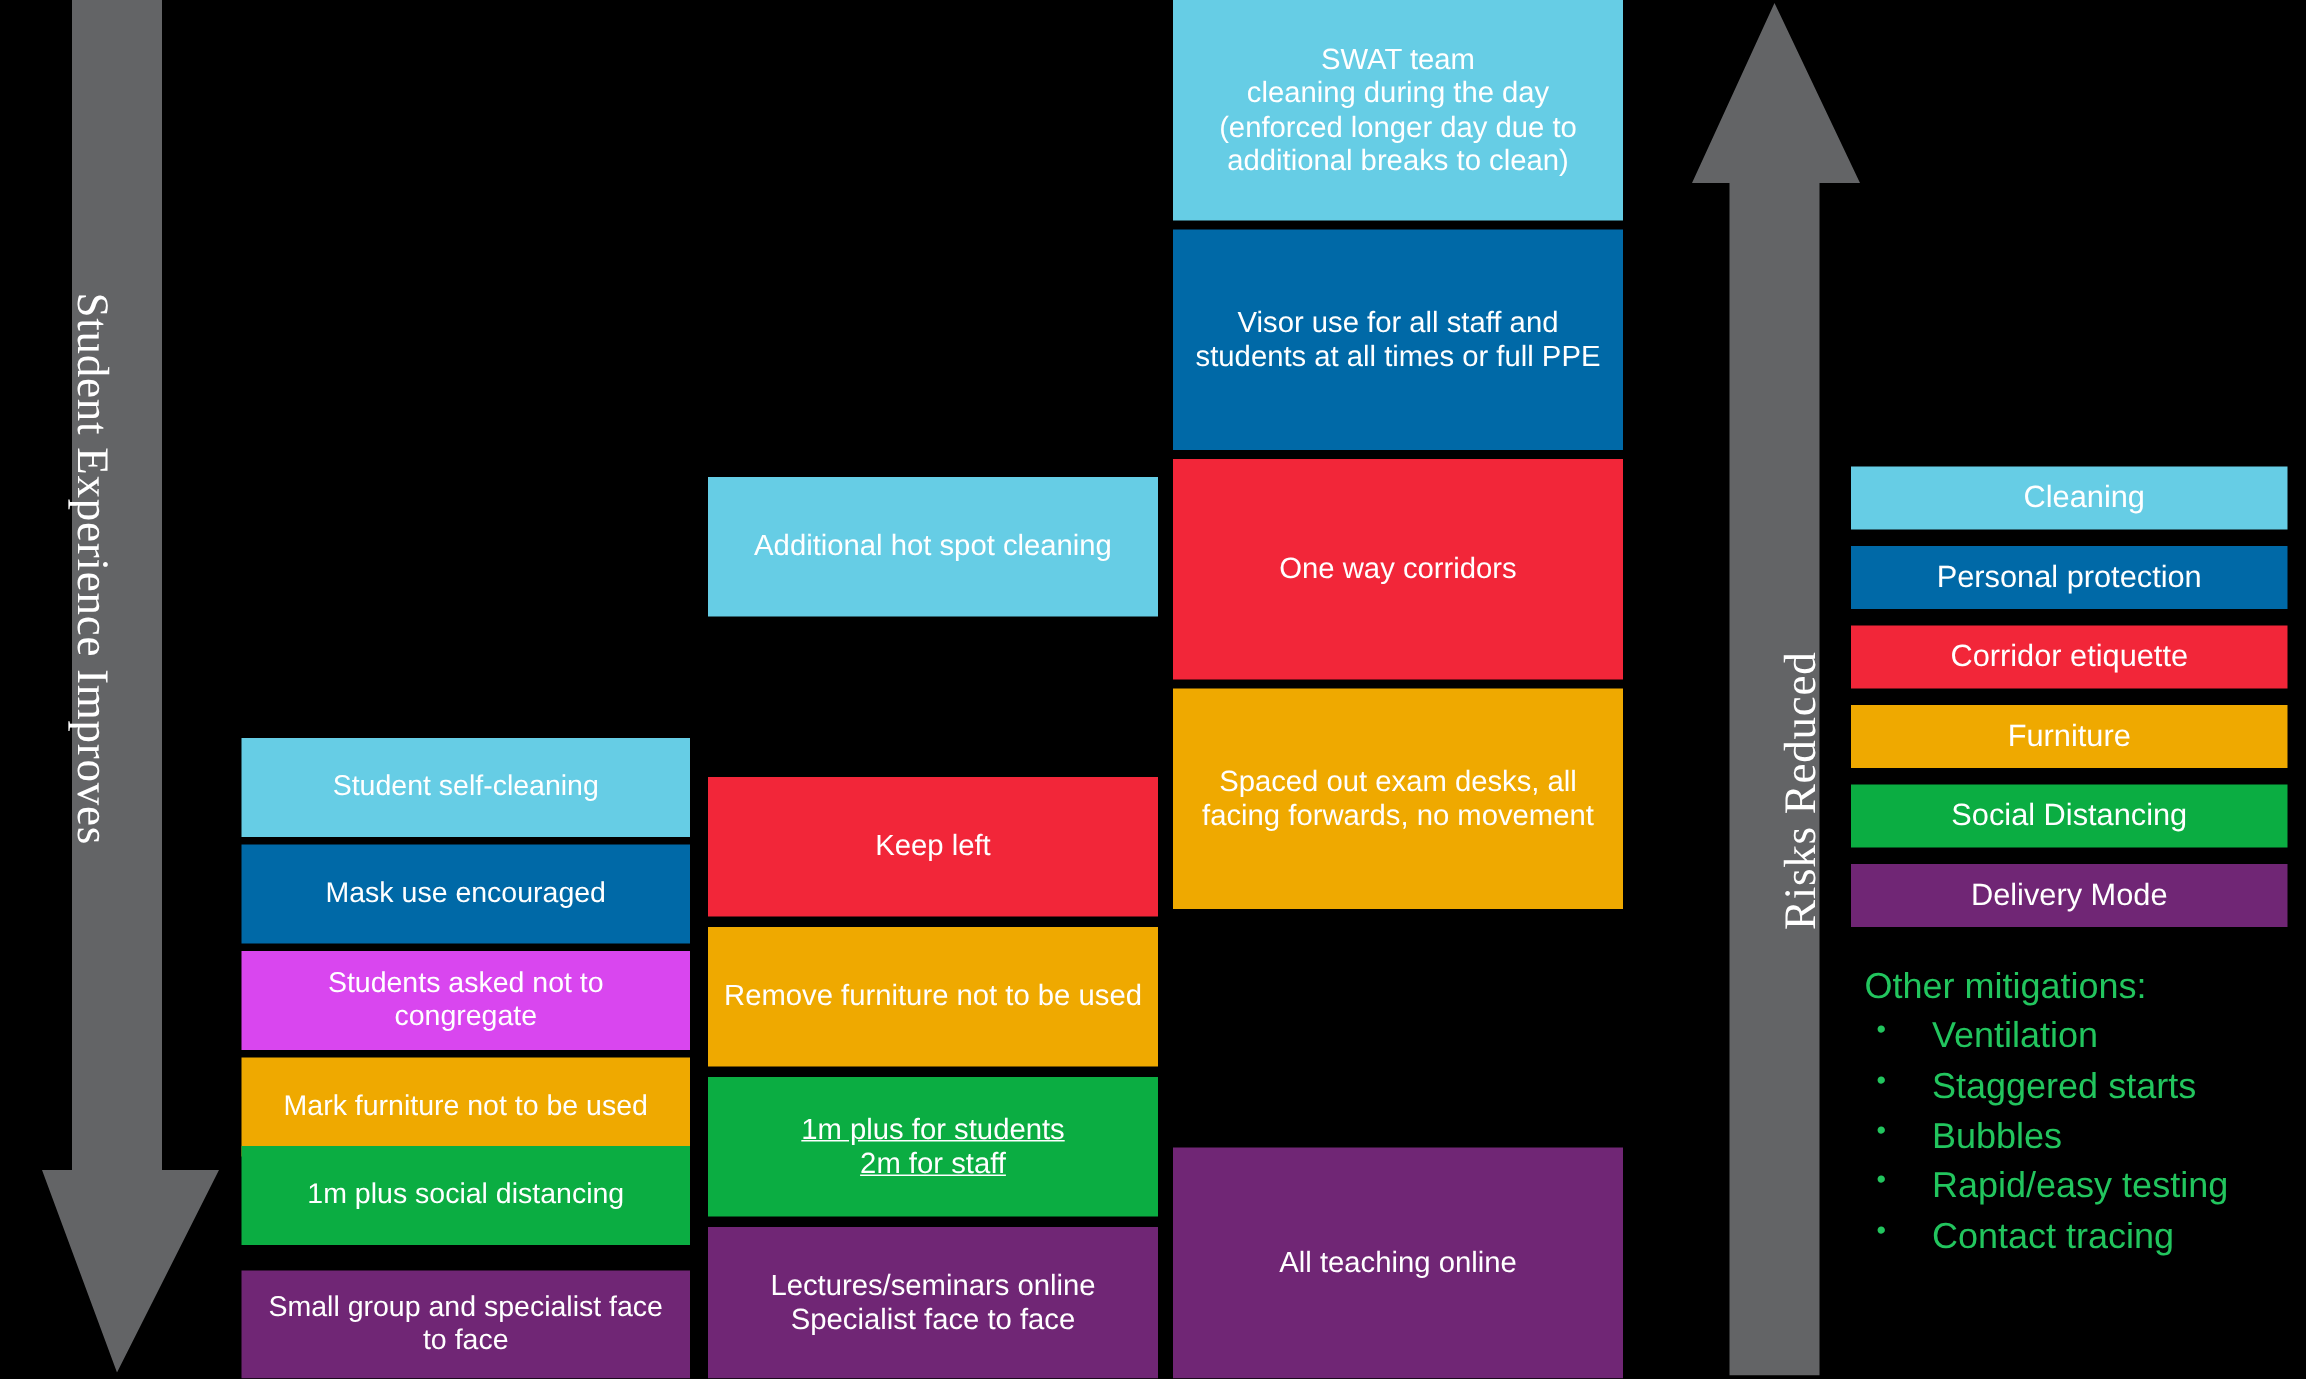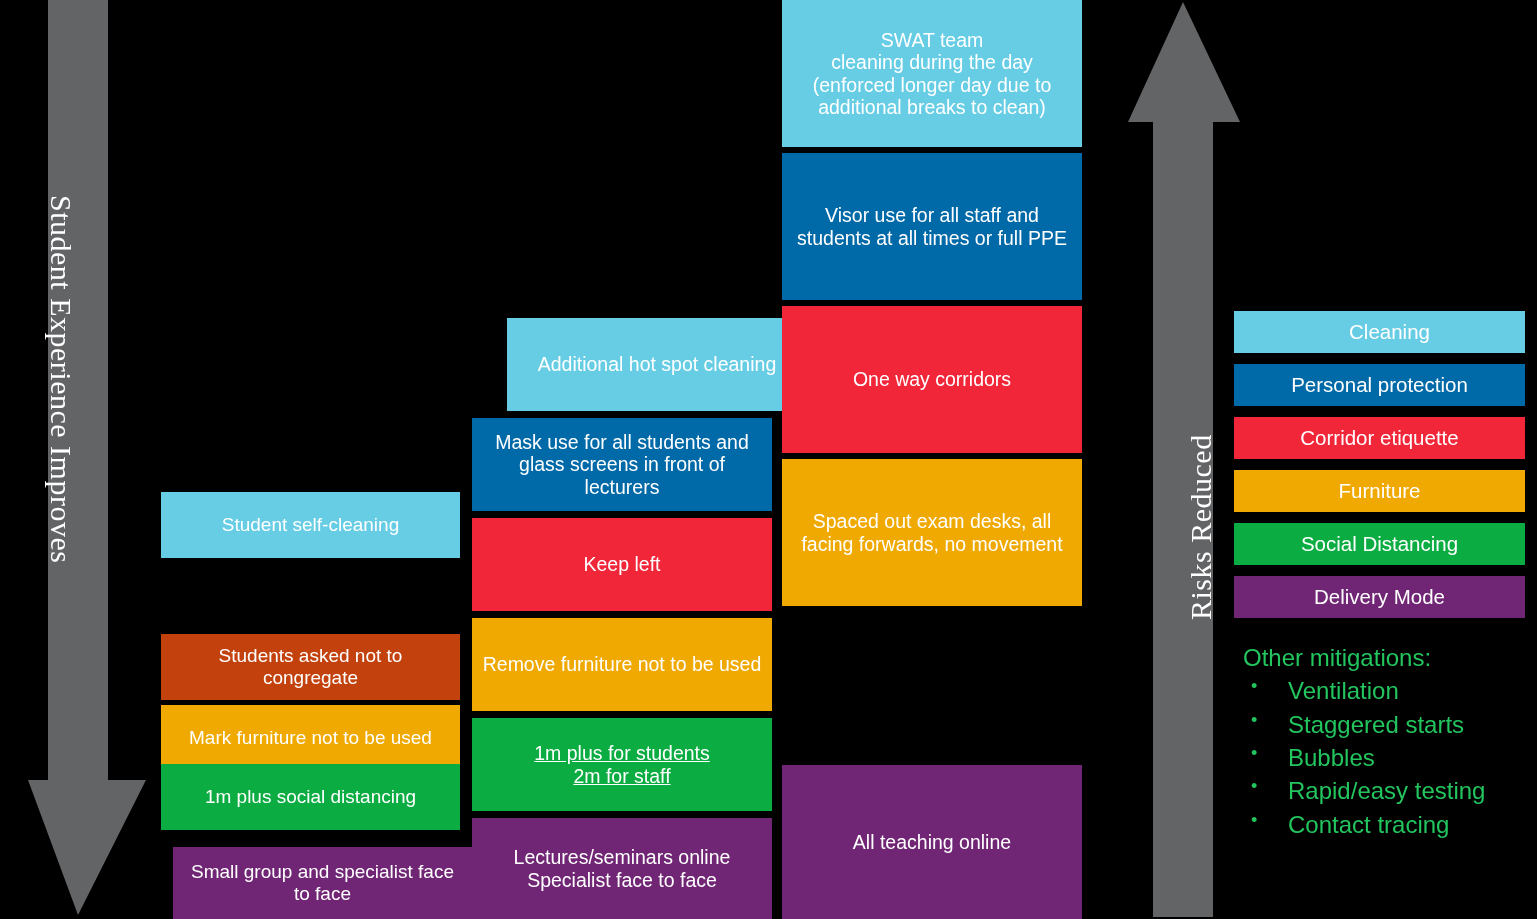--- a/index.html
+++ b/index.html
@@ -117,29 +117,29 @@
   </svg>
   <div class="arrow-label arrow-label-down">Student Experience Improves</div>
 
   <svg id="arrow-up" viewBox="0 0 112 915">
     <polygon points="55,0 112,120 85,120 85,915 25,915 25,120 0,120" fill="#636466"></polygon>
   </svg>
   <div class="arrow-label arrow-label-up">Risks Reduced</div>
 
   <div class="column" id="col1">
     <div class="tier-box" style="top:0px;   background:#66CDE5;">Student self-cleaning</div>
-    <div class="tier-box" style="top:142px; background:#c2410c;">Students asked not to congregate</div>
+    <div class="tier-box" style="top:71px;  background:#0069A7;">Mask use encouraged</div>
+    <div class="tier-box" style="top:142px; background:#d946ef;">Students asked not to congregate</div>
     <div class="tier-box" style="top:213px; background:#EFA900;">Mark furniture not to be used</div>
     <div class="tier-box" style="top:272px; background:#0BAD42;">1m plus social distancing</div>
-    <div class="tier-box" style="top:355px; background:#702675; height:72px;margin-left:12px;">Small group and specialist face to face</div>
+    <div class="tier-box" style="top:355px; background:#702675; height:72px;">Small group and specialist face to face</div>
   </div>
 
   <div class="column" id="col2">
-    <div class="tier-box" style="top:0px;   background:#66CDE5;margin-left:35px;">Additional hot spot cleaning</div>
-    <div class="tier-box" style="top:100px; background:#0069A7;">Mask use for all students and glass screens in front of lecturers</div>
+    <div class="tier-box" style="top:0px;   background:#66CDE5;">Additional hot spot cleaning</div>
     <div class="tier-box" style="top:200px; background:#F22639;">Keep left</div>
     <div class="tier-box" style="top:300px; background:#EFA900;">Remove furniture not to be used</div>
     <div class="tier-box" style="top:400px; background:#0BAD42;text-decoration:underline;">1m plus for students
 2m for staff</div>
     <div class="tier-box" style="top:500px; background:#702675; height:101px;">Lectures/seminars online
 Specialist face to face</div>
   </div>
 
   <div class="column" id="col3">
     <div class="tier-box" style="top:0px;   background:#66CDE5;">SWAT team

